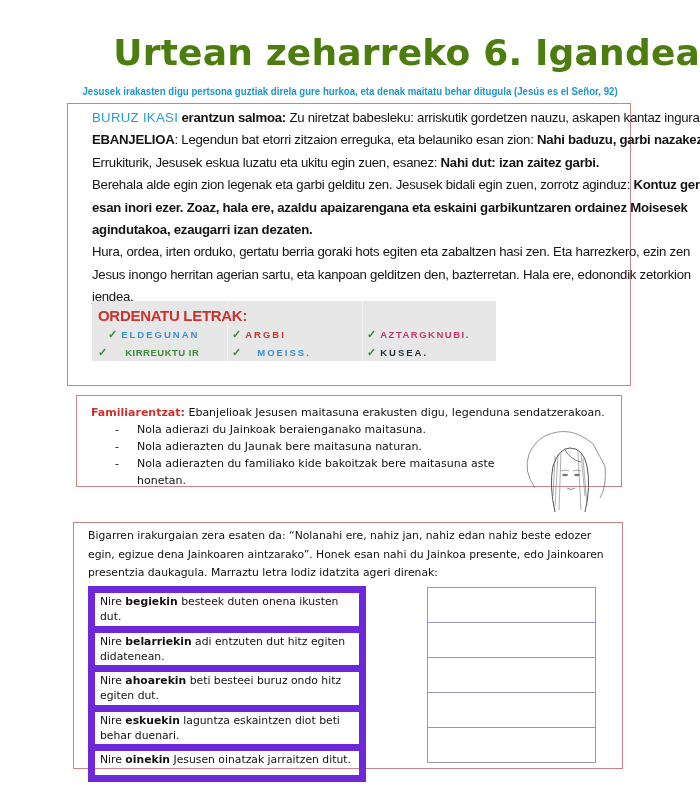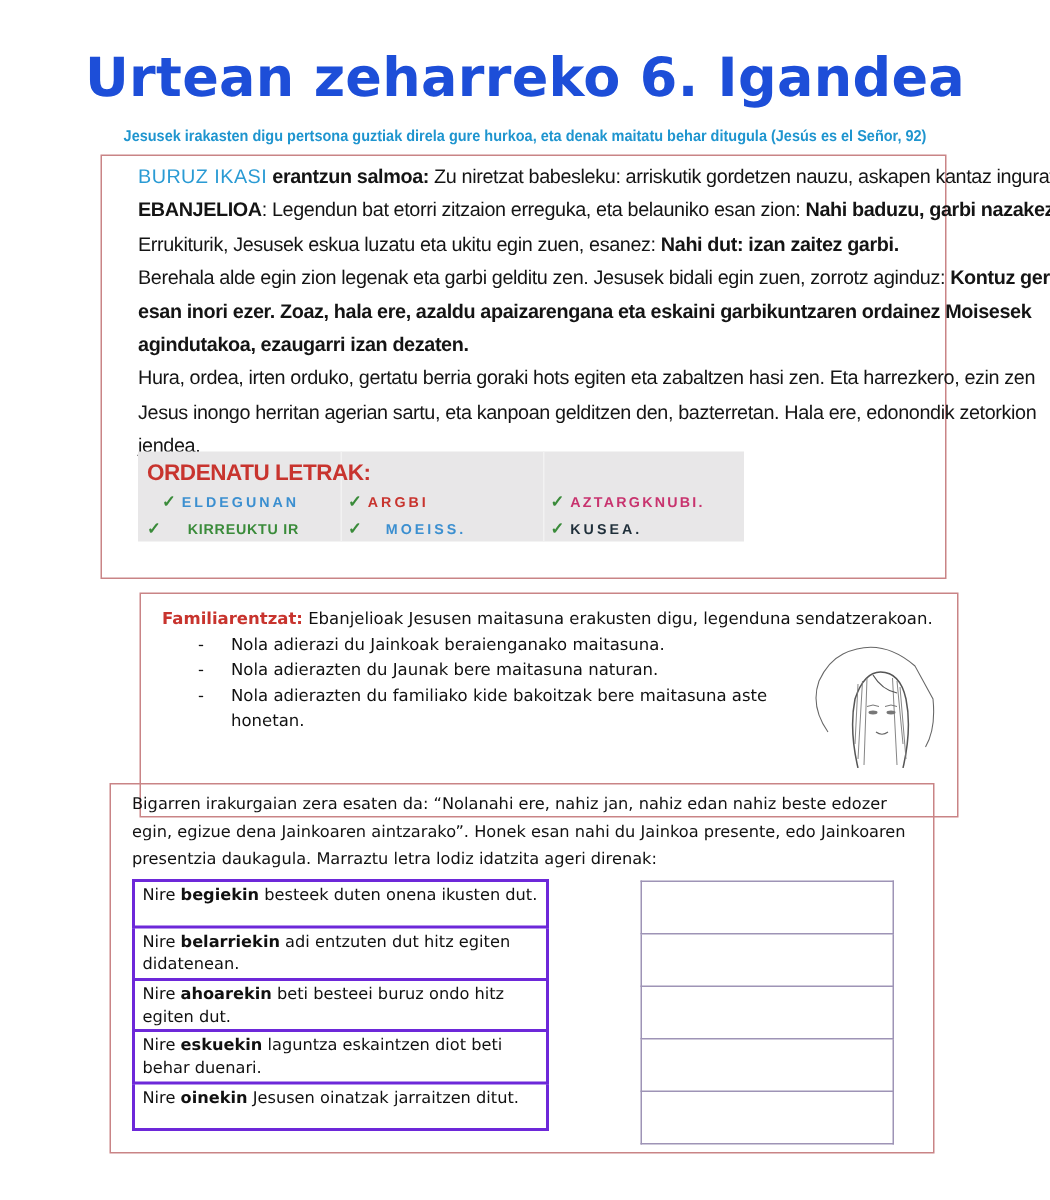--- a/index.html
+++ b/index.html
@@ -1,23 +1,23 @@
 <!DOCTYPE html>
 <html><head>
 <meta charset="utf-8">
 <style>
   html, body { margin: 0; padding: 0; background: #ffffff; }
   body { width: 700px; height: 800px; position: relative; overflow: hidden; font-family: "Liberation Sans", sans-serif; color: #111; }
 
-  .title { position: absolute; left: 0; width: 700px; top: 32px; text-align: center; font-family: "DejaVu Sans", sans-serif; font-weight: bold; font-size: 36px; color: #1d4ed8; letter-spacing: 0.2px; }
+  .title { position: absolute; left: 0; width: 700px; top: 32px; text-align: right; font-family: "DejaVu Sans", sans-serif; font-weight: bold; font-size: 36px; color: #4d7c0f; letter-spacing: 0.2px; }
   .subtitle { position: absolute; left: 0; width: 700px; top: 85px; text-align: center; font-family: "Liberation Sans Narrow", "Liberation Sans", sans-serif; font-size: 10.5px; color: #1f95cf; transform: scaleX(0.92); transform-origin: 350px 0; font-weight: bold; }
 
   .box { position: absolute; border: 1.5px solid #c98486; box-sizing: border-box; }
   #box1 { left: 67px; top: 103px; width: 564px; height: 283px; }
-  #box2 { left: 76px; top: 395px; width: 546px; height: 150px; margin-left: 17px; }
+  #box2 { left: 76px; top: 395px; width: 546px; height: 92px; }
   #box3 { left: 73px; top: 522px; width: 550px; height: 247px; }
 
   .gospel { position: absolute; left: 24px; top: 3px; width: 530px; font-family: "Liberation Sans Narrow", "Liberation Sans", sans-serif; font-size: 13.2px; line-height: 22.4px; color: #141414; }
   .gospel .line { white-space: nowrap; display: block; letter-spacing: -0.25px; }
   .gospel b { font-weight: bold; }
   .buruz { color: #2a9bd4; font-weight: normal; letter-spacing: 0.3px; }
 
   .letters { position: absolute; left: 24px; top: 197px; width: 404px; height: 60px; background: #e8e7e8; }
   .letters .divider { position: absolute; top: 0; bottom: 0; width: 1px; background: #f2f2f2; }
   .letters-title { position: absolute; left: 6px; top: 6px; font-family: "Liberation Sans Narrow", "Liberation Sans", sans-serif; font-weight: bold; font-size: 15px; color: #c8342e; letter-spacing: -0.3px; }
@@ -29,21 +29,21 @@
   .fam ul { list-style: none; margin: 0; padding: 0 0 0 24px; }
   .fam li { position: relative; padding-left: 22px; width: 360px; }
   .fam li::before { content: "-"; position: absolute; left: 0; top: 0; }
 
   .face { position: absolute; left: 438px; top: 30px; width: 100px; height: 86px; }
 
   .reading { position: absolute; left: 14px; top: 4px; width: 530px; font-family: "DejaVu Sans", sans-serif; font-size: 10.8px; line-height: 18.6px; color: #111; }
   .reading .lbl { font-weight: normal; }
 
   .phrases { position: absolute; left: 14px; top: 63px; width: 278px; border-collapse: collapse; }
-  .phrases td { border: 2px solid #6d28d9; font-family: "DejaVu Sans", sans-serif; font-size: 10.8px; line-height: 15.3px; padding: 1px 4px 1px 5px; height: 31px; box-sizing: border-box; vertical-align: top; color: #111; }
+  .phrases td { border: 7px solid #6d28d9; font-family: "DejaVu Sans", sans-serif; font-size: 10.8px; line-height: 15.3px; padding: 1px 4px 1px 5px; height: 31px; box-sizing: border-box; vertical-align: top; color: #111; }
   .phrases b { font-weight: bold; }
 
   .draw { position: absolute; left: 353px; top: 64px; width: 169px; border-collapse: collapse; }
   .draw td { border: 1px solid #9e94b6; height: 34px; padding: 0; }
 </style>
 </head>
 <body>
 
 <div class="title">Urtean zeharreko 6. Igandea</div>
 <div class="subtitle">Jesusek irakasten digu pertsona guztiak direla gure hurkoa, eta denak maitatu behar ditugula (Jesús es el Señor, 92)</div>

